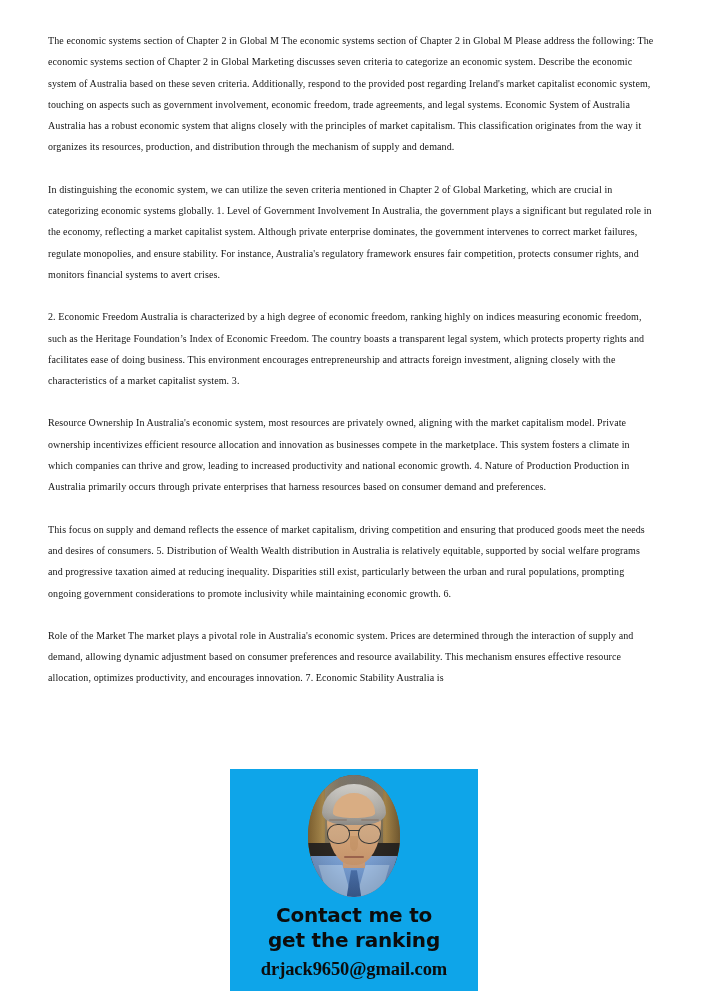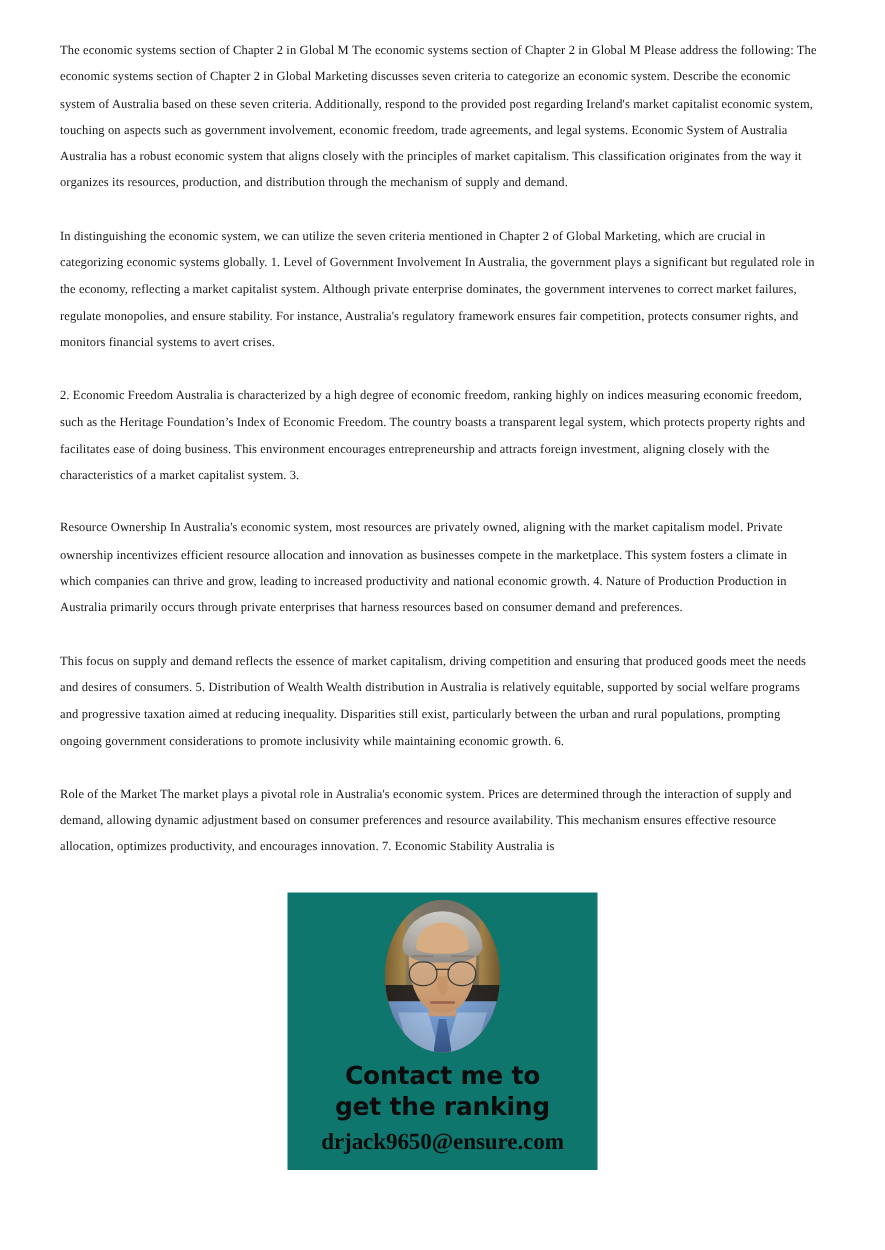--- a/index.html
+++ b/index.html
@@ -29,24 +29,24 @@
     text-align: left;
     color: #141414;
     letter-spacing: 0.01em;
   }
   .para:last-child { margin-bottom: 0; }
 
   
   #contact-overlay {
     position: absolute;
     left: 230px;
-    top: 714px;
+    top: 769px;
     width: 248px;
     height: 222px;
-    background: #0f766e;
+    background: #0ea5e9;
     z-index: 50;
     display: flex;
     flex-direction: column;
     align-items: center;
     overflow: hidden;
   }
   #avatar {
     position: relative;
     width: 92px;
     height: 122px;
@@ -195,18 +195,18 @@
       <div class="ph-glass r"></div>
       <div class="ph-bridge"></div>
       <div class="ph-nose"></div>
       <div class="ph-mouth"></div>
       <div class="ph-shadow"></div>
     </div>
 
     <div id="contact-lines">
       <div class="contact-line">Contact me to</div>
       <div class="contact-line">get the ranking</div>
-      <div id="contact-email">drjack9650@ensure.com</div>
+      <div id="contact-email">drjack9650@gmail.com</div>
     </div>
 
   </div>
 
 </div>
 
 </body></html>

